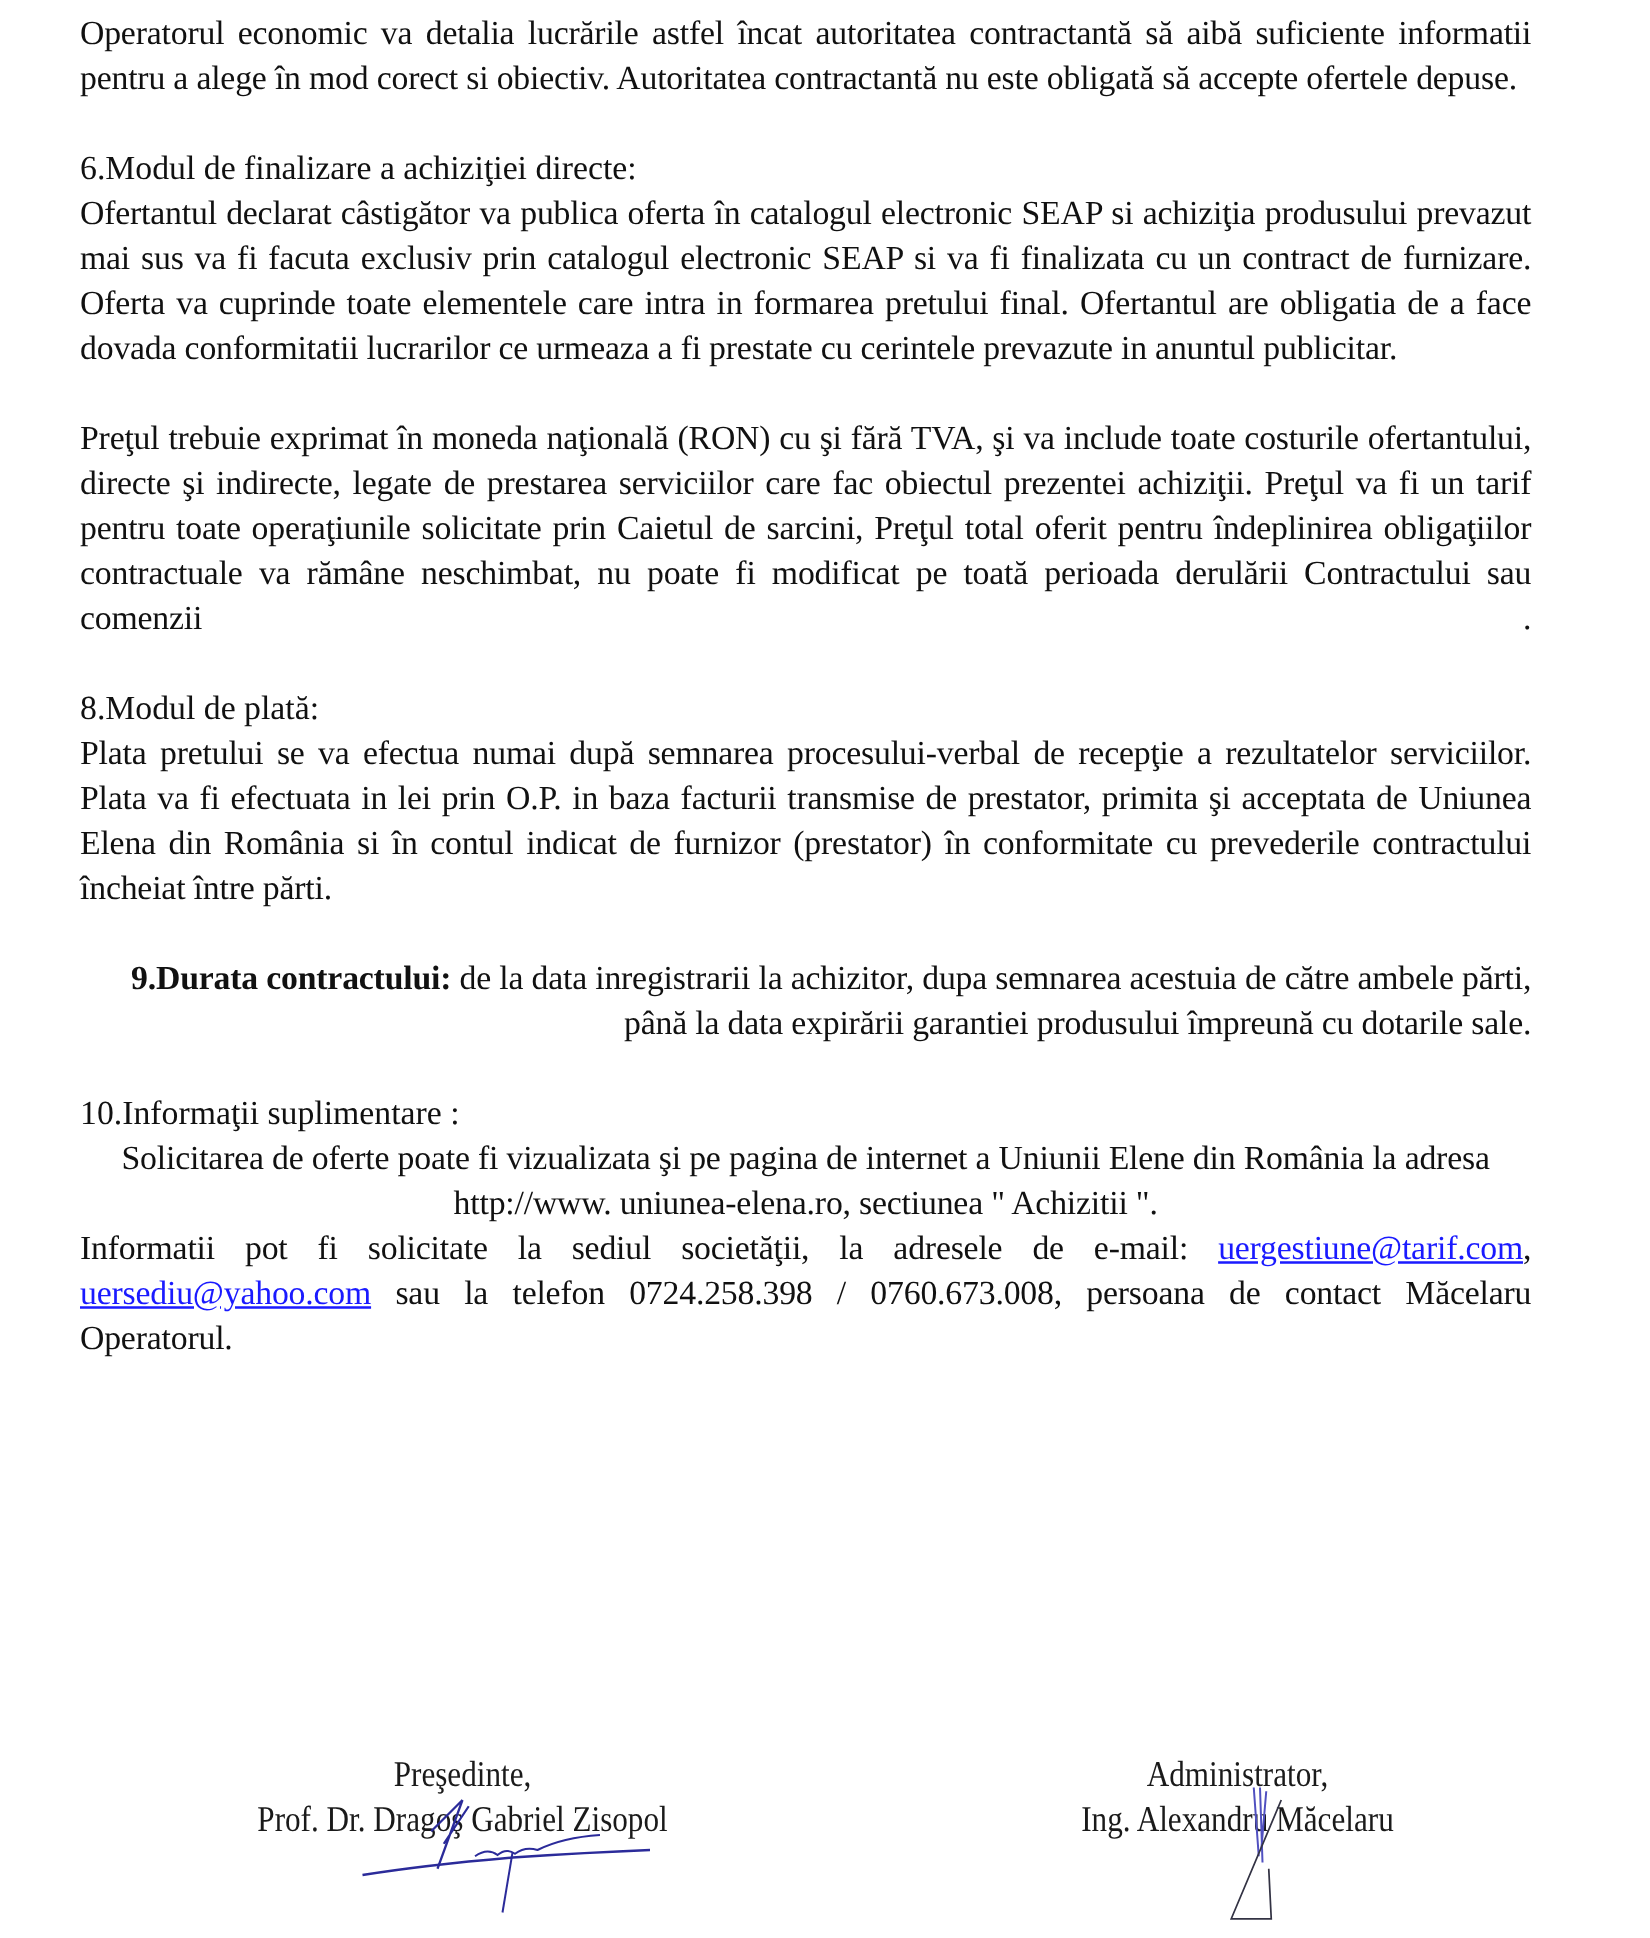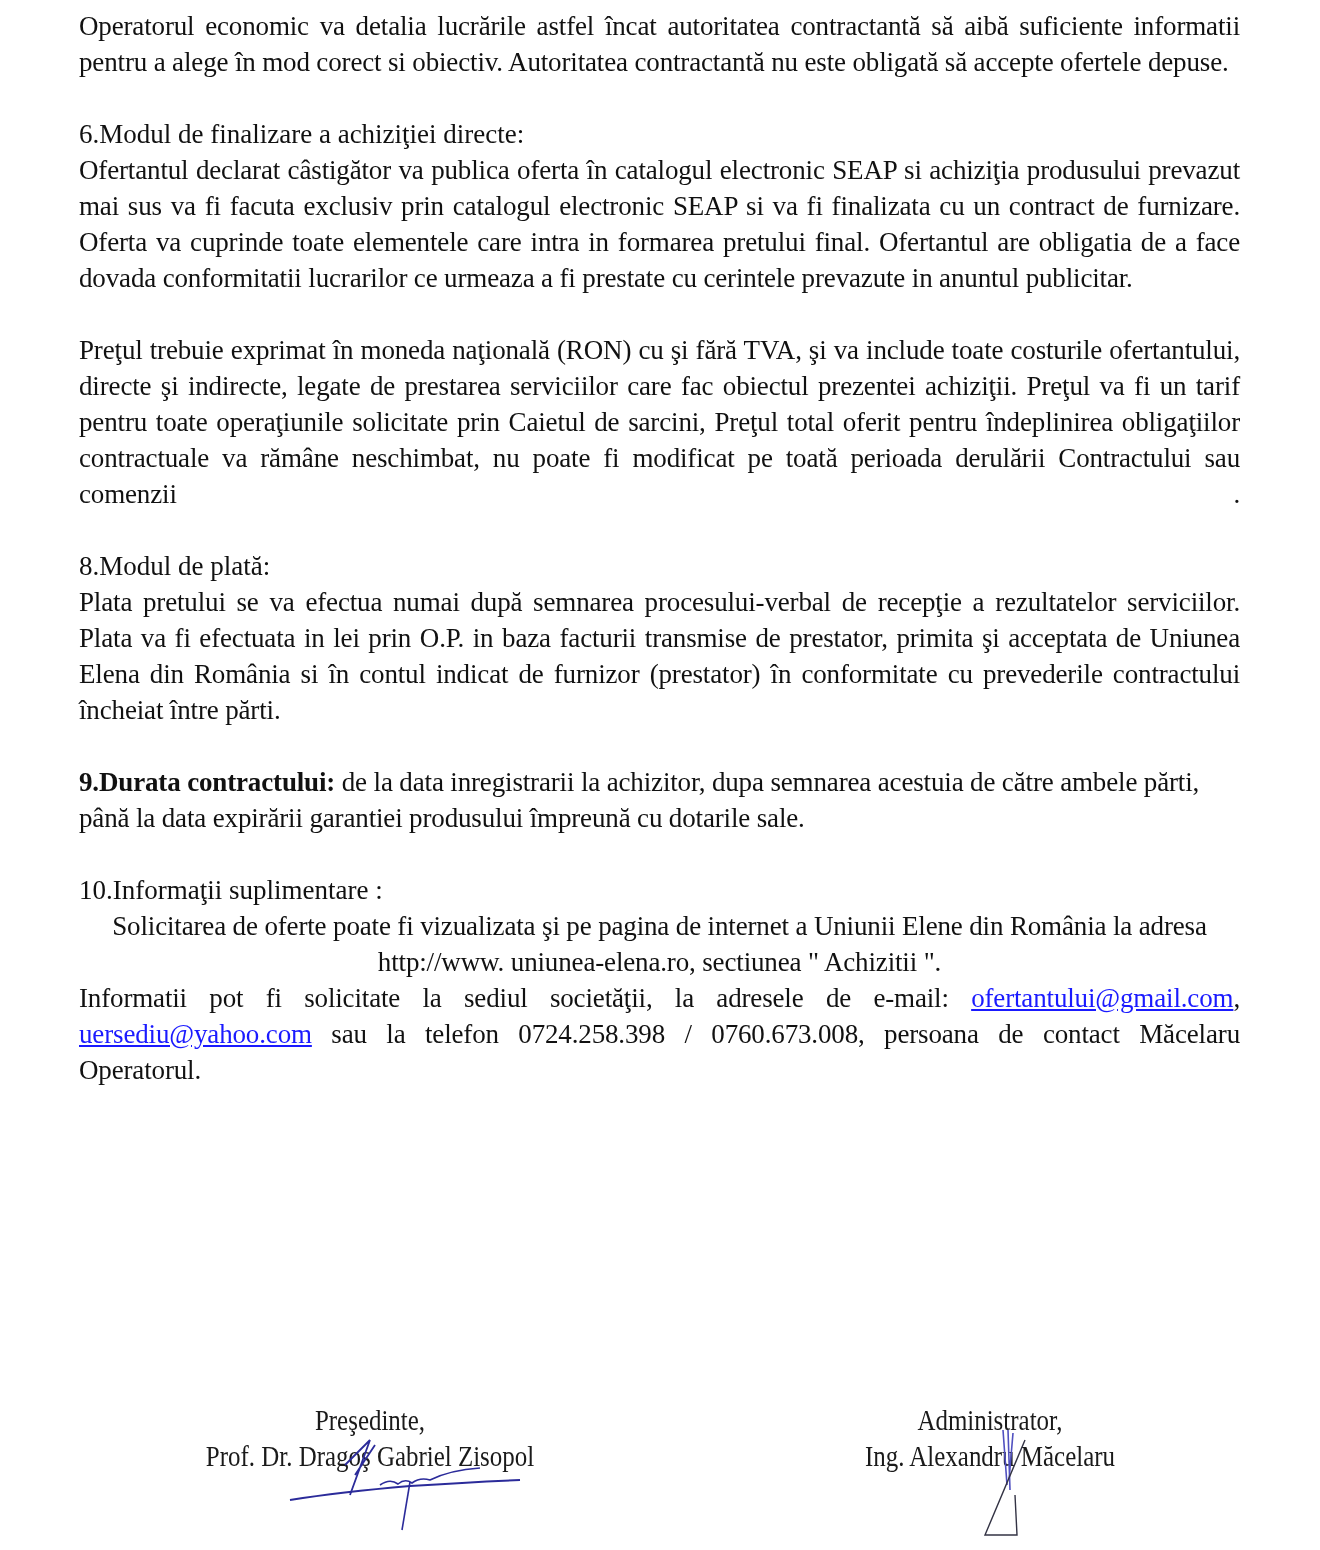--- a/index.html
+++ b/index.html
@@ -10,21 +10,21 @@
   body {
     width: 1320px;
     height: 1550px;
     position: relative;
     overflow: hidden;
     font-family: "Liberation Serif", "DejaVu Serif", serif;
     color: #111111;
   }
   .page {
     position: absolute;
-    left: 79px;
+    left: 64px;
     top: 8px;
     width: 1161px;
   }
   .para {
     font-size: 27px;
     line-height: 36px;
     margin: 0;
     text-align: justify;
     letter-spacing: -0.15px;
   }
@@ -84,29 +84,29 @@
   <div class="gap"></div>
 
   <div class="section">
     <p class="heading">8.Modul de plată:</p>
     <p class="para">Plata pretului se va efectua numai după semnarea procesului-verbal de recepţie a rezultatelor serviciilor. Plata va fi efectuata in lei prin O.P. in baza facturii transmise de prestator, primita şi acceptata de Uniunea Elena din România si în contul indicat de furnizor (prestator) în conformitate cu prevederile contractului încheiat între părti.</p>
   </div>
 
   <div class="gap"></div>
 
   <div class="section">
-    <p class="para" style="text-align:left;"><span class="bold-inline">9.Durata contractului:</span><span> de la data inregistrarii la achizitor, dupa semnarea acestuia de către ambele părti, până la data expirării garantiei produsului împreună cu dotarile sale.</span></p>
+    <p class="para" style="text-align:right;"><span class="bold-inline">9.Durata contractului:</span><span> de la data inregistrarii la achizitor, dupa semnarea acestuia de către ambele părti, până la data expirării garantiei produsului împreună cu dotarile sale.</span></p>
   </div>
 
   <div class="gap"></div>
 
   <div class="section">
     <p class="heading">10.Informaţii suplimentare :</p>
     <p class="para" style="text-align:center;">Solicitarea de oferte poate fi vizualizata şi pe pagina de internet a Uniunii Elene din România la adresa http://www. uniunea-elena.ro, sectiunea " Achizitii ".</p>
-    <p class="para"><span>Informatii pot fi solicitate la sediul societăţii, la adresele de e-mail: </span><a class="email">ofertantului@gmail.com</a><span>, </span><a class="email">uersediu@yahoo.com</a><span> sau la telefon 0724.258.398 / 0760.673.008,  persoana de contact Măcelaru Operatorul.</span></p>
+    <p class="para"><span>Informatii pot fi solicitate la sediul societăţii, la adresele de e-mail: </span><a class="email">uergestiune@tarif.com</a><span>, </span><a class="email">uersediu@yahoo.com</a><span> sau la telefon 0724.258.398 / 0760.673.008,  persoana de contact Măcelaru Operatorul.</span></p>
   </div>
 
 </div>
 
 <div class="sig sig-left">
   <div>Preşedinte,</div>
   <div>Prof. Dr. Dragoş Gabriel Zisopol</div>
 </div>
 
 <svg class="sig-scribble" style="left:280px; top:1420px;" width="260" height="115" viewBox="0 0 260 115">

